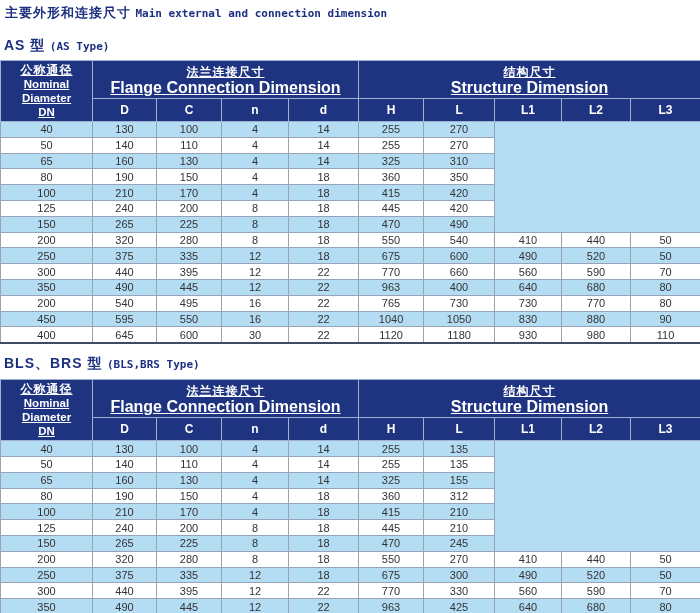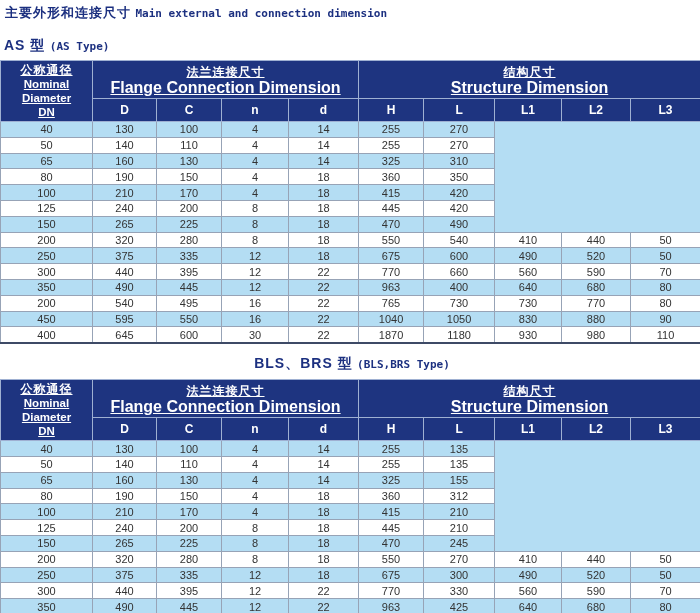--- a/index.html
+++ b/index.html
@@ -11,21 +11,21 @@
 
   
   .doc-title{padding:3px 0 0 5px;color:#1c3080;white-space:nowrap;}
   .doc-title .zh{font-size:13px;font-weight:bold;letter-spacing:1px;}
   .doc-title .en{font-family:"DejaVu Sans Mono","Liberation Mono",monospace;font-size:11px;font-weight:bold;}
 
   .sec-heading{color:#1c3080;padding-left:4px;white-space:nowrap;}
   .sec-heading .zh{font-size:14px;font-weight:bold;letter-spacing:1px;}
   .sec-heading .en{font-family:"DejaVu Sans Mono","Liberation Mono",monospace;font-size:11px;font-weight:bold;margin-top:41px;}
   .sec-heading.first{margin-top:14px;margin-bottom:5px;}
-  .sec-heading.second{margin-top:10px;margin-bottom:6px;text-align:center;}
+  .sec-heading.second{margin-top:10px;margin-bottom:6px;}
 
   
   table{
     border-collapse:collapse;table-layout:fixed;width:700px;
     border-left:1px solid #97a3b6;border-right:1px solid #97a3b6;
     border-bottom:2px solid #3e4a66;
   }
   th{
     background:#1e3480;color:#ffffff;font-weight:bold;text-align:center;
     border:1px solid #9fb0d2;padding:0;vertical-align:middle;
@@ -239,21 +239,21 @@
             <td>830</td>
             <td>880</td>
             <td>90</td>
           </tr>
           <tr>
             <td>400</td>
             <td>645</td>
             <td>600</td>
             <td>30</td>
             <td>22</td>
-            <td>1870</td>
+            <td>1120</td>
             <td>1180</td>
             <td>930</td>
             <td>980</td>
             <td>110</td>
           </tr>
         </tbody>
     </table>
   </div>
 
   <div>

